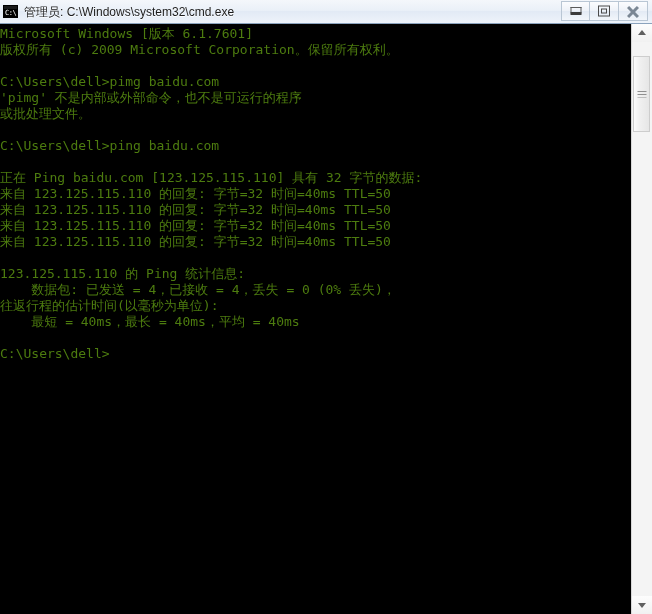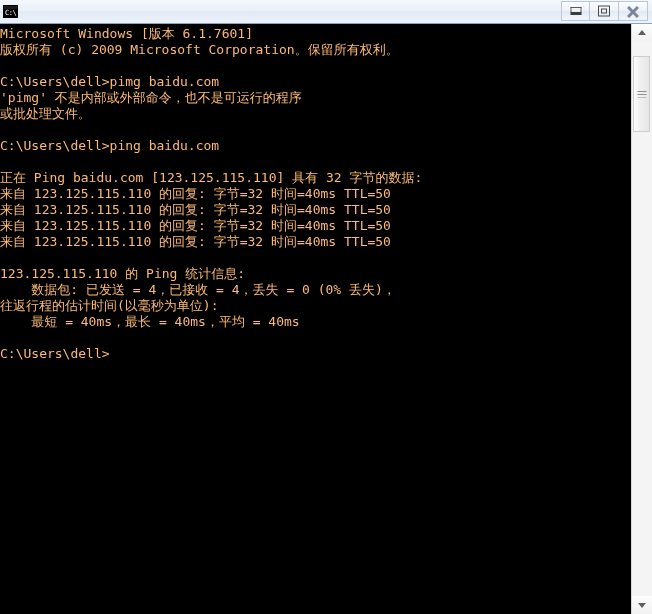--- a/index.html
+++ b/index.html
@@ -181,21 +181,21 @@
     height: 590px;
     background: #000000;
     overflow: hidden;
   }
   #console-text {
     margin: 0;
     padding: 2px 0 0 0;
     font-family: "DejaVu Sans Mono", "Liberation Mono", monospace;
     font-size: 13px;
     line-height: 16px;
-    color: #fdba74;
+    color: #4d7c0f;
     white-space: pre;
     letter-spacing: 0px;
   }
 
   
   #scrollbar {
     position: absolute;
     right: 0;
     top: 24px;
     width: 21px;
@@ -265,20 +265,21 @@
 <body>
 
 <div id="window">
 
   <div id="titlebar">
     <span class="title-icon">
       <span class="frame"></span>
       <span class="bar"></span>
       <span class="prompt">C:\</span>
     </span>
+    <span id="title-text">管理员: C:\Windows\system32\cmd.exe</span>
 
     <div id="window-controls">
       <div class="winbtn">
         <span class="glyph glyph-min">
             <i></i>
           </span>
       </div>
       <div class="winbtn">
         <span class="glyph glyph-max"></span>
       </div>

